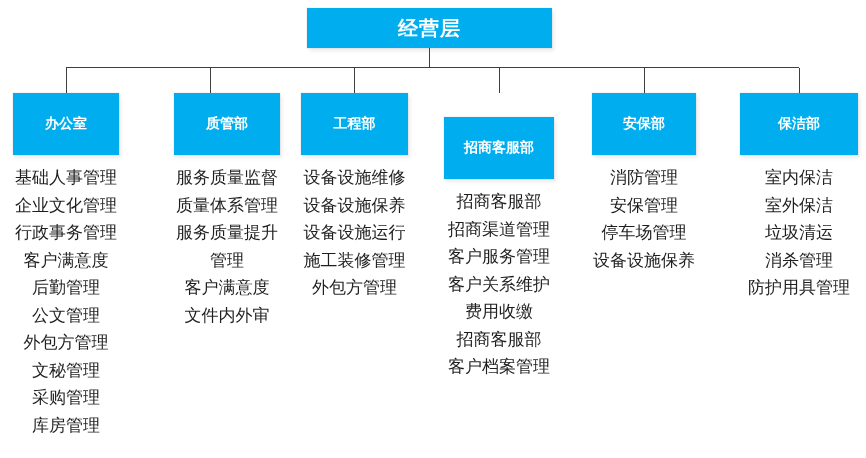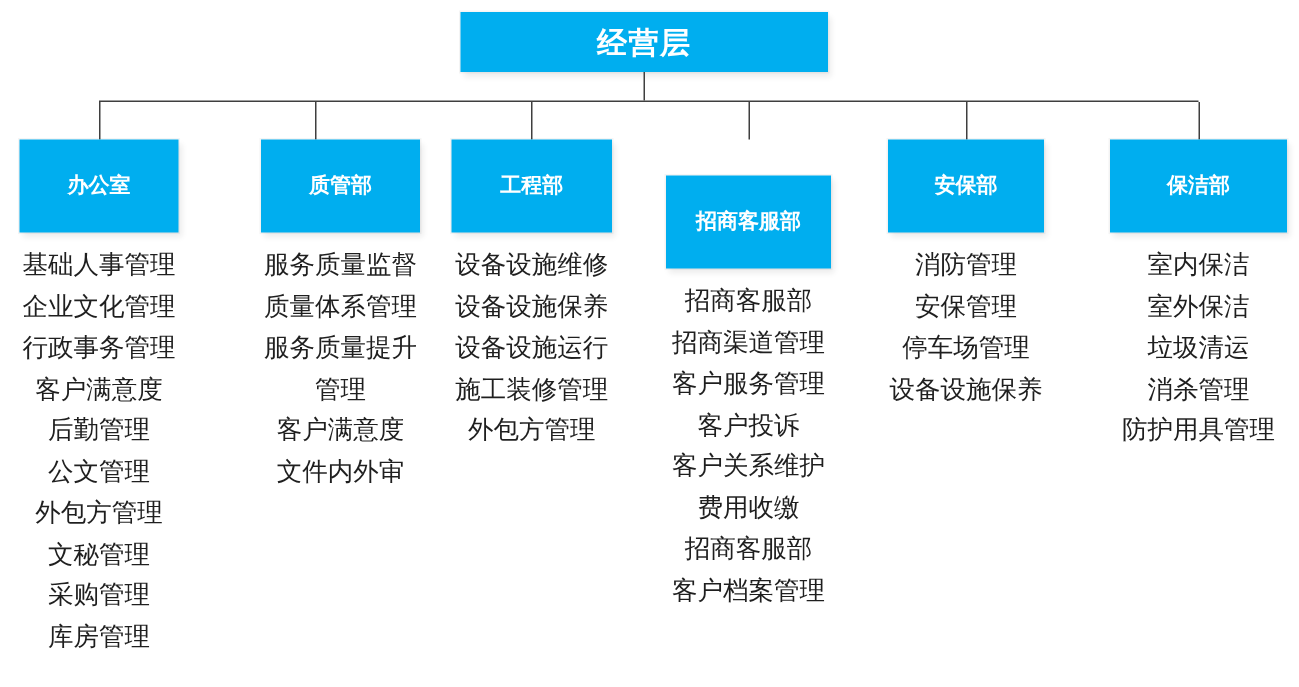--- a/index.html
+++ b/index.html
@@ -141,21 +141,20 @@
 
   <div class="col col-3">
     <div class="node dept-box">
       <span>招商客服部</span>
     </div>
     <ul class="dept-list">
 
     <li class="fn">招商客服部</li>
         <li class="fn">招商渠道管理</li>
         <li class="fn">客户服务管理</li>
-        <li class="fn">客户投诉</li>
         <li class="fn">客户关系维护</li>
         <li class="fn">费用收缴</li>
         <li class="fn">招商客服部</li>
         <li class="fn">客户档案管理</li>
       </ul>
   </div>
 
   <div class="col col-4">
     <div class="node dept-box">
       <span>安保部</span>

